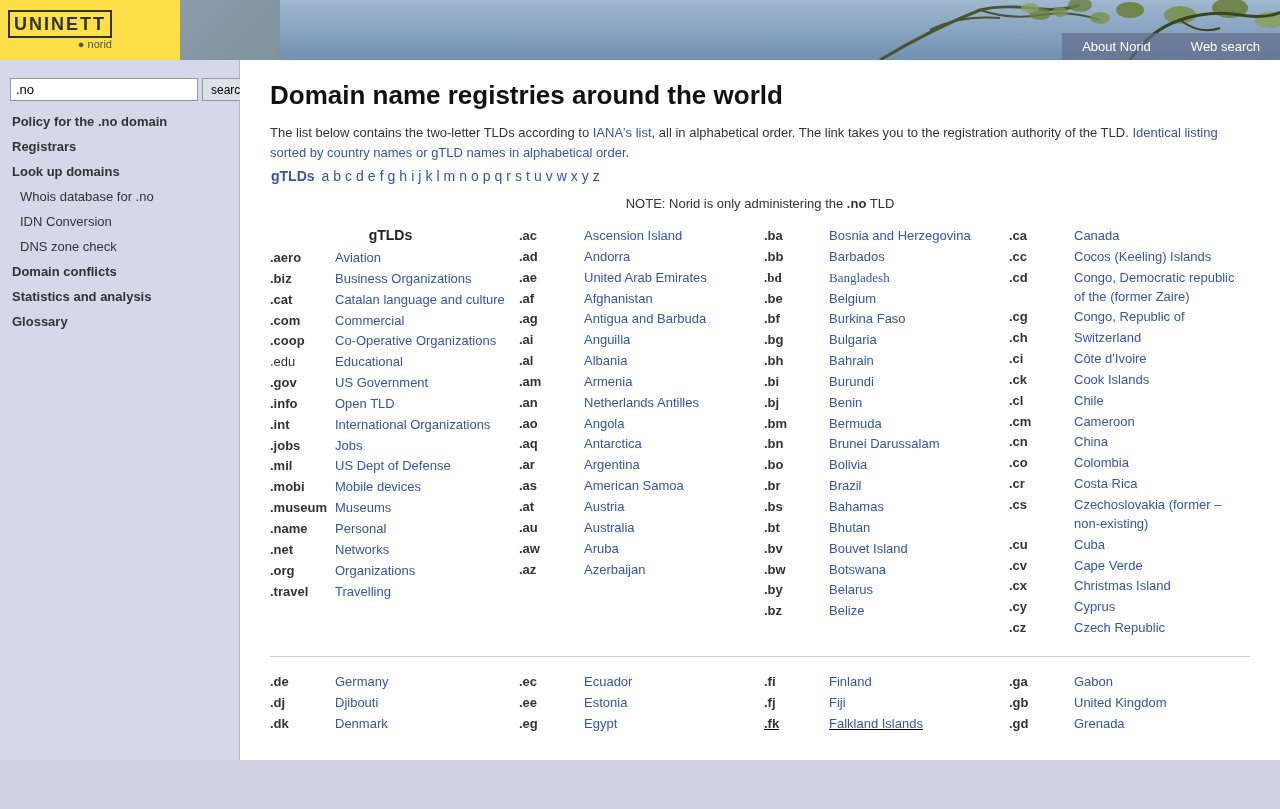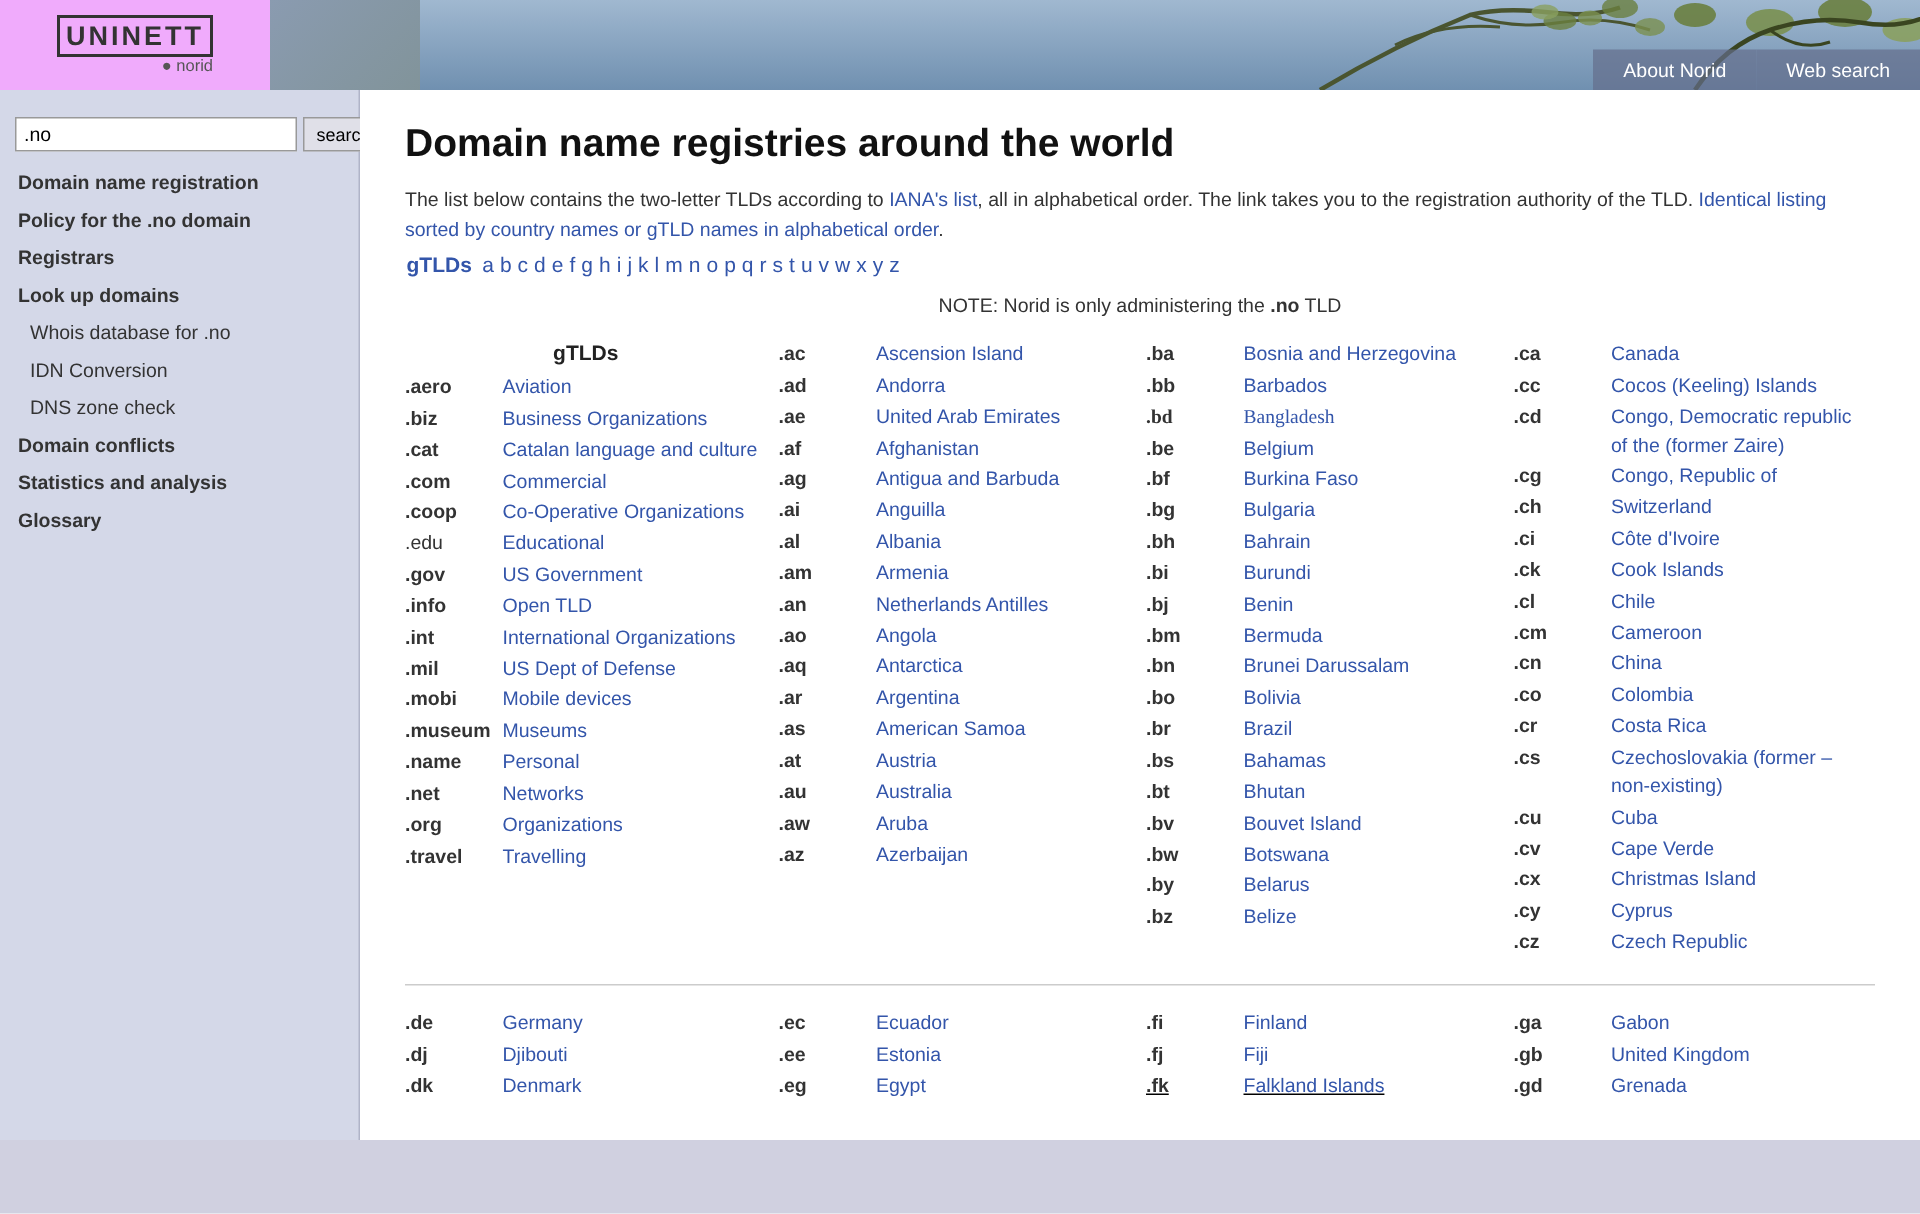--- a/index.html
+++ b/index.html
@@ -9,24 +9,23 @@
     #header {
       background: #7080a0;
       height: 60px;
       display: flex;
       align-items: stretch;
       position: relative;
       overflow: hidden;
     }
     #logo-area {
       width: 180px;
-      background: #f0abfc;
+      background: #fde047;
       display: flex;
       align-items: center;
-      justify-content: center;
       padding: 8px;
     }
     #logo-text {
       font-size: 22px;
       font-weight: bold;
       letter-spacing: 1px;
       color: #333;
       font-family: Georgia, serif;
     }
     #logo-sub {
@@ -213,21 +212,20 @@
 </div>
 
 <div id="layout">
 
   <div id="sidebar">
     <div id="search-area">
       <input id="search-input" type="text" style="flex: 1 1 0%; padding: 3px 5px; border: 1px solid rgb(153, 153, 153); font-size: 13px;" value=".no">
       <button id="search-btn" style="padding:3px 8px;font-size:12px;background:#e0e0e8;border:1px solid #999;cursor:pointer;">search</button>
     </div>
 
-    <a class="sidebar-link" style="font-weight:bold;">Domain name registration</a>
     <a class="sidebar-link" style="font-weight:bold;">Policy for the .no domain</a>
     <a class="sidebar-link" style="font-weight:bold;">Registrars</a>
     <a class="sidebar-link" style="font-weight:bold;">Look up domains</a>
     <a class="sidebar-link sidebar-sub">Whois database for .no</a>
     <a class="sidebar-link sidebar-sub">IDN Conversion</a>
     <a class="sidebar-link sidebar-sub">DNS zone check</a>
     <a class="sidebar-link" style="font-weight:bold;">Domain conflicts</a>
     <a class="sidebar-link" style="font-weight:bold;">Statistics and analysis</a>
     <a class="sidebar-link" style="font-weight:bold;">Glossary</a>
   </div>
@@ -283,20 +281,24 @@
             </div>
             <div class="tld-row" style="display: flex; align-items: flex-start; margin-bottom: 2px; line-height: 1.45;">
               <span style="font-weight: bold; color: rgb(51, 51, 51); min-width: 65px; flex-shrink: 0; font-size: 13px;">.info</span>
               <a href="#" style="color: rgb(51, 85, 170); text-decoration: none; font-size: 13px;">Open TLD</a>
             </div>
             <div class="tld-row" style="display: flex; align-items: flex-start; margin-bottom: 2px; line-height: 1.45;">
               <span style="font-weight: bold; color: rgb(51, 51, 51); min-width: 65px; flex-shrink: 0; font-size: 13px;">.int</span>
               <a href="#" style="color: rgb(51, 85, 170); text-decoration: none; font-size: 13px;">International Organizations</a>
             </div>
             <div class="tld-row" style="display: flex; align-items: flex-start; margin-bottom: 2px; line-height: 1.45;">
+              <span style="font-weight: bold; color: rgb(51, 51, 51); min-width: 65px; flex-shrink: 0; font-size: 13px;">.jobs</span>
+              <a href="#" style="color: rgb(51, 85, 170); text-decoration: none; font-size: 13px;">Jobs</a>
+            </div>
+            <div class="tld-row" style="display: flex; align-items: flex-start; margin-bottom: 2px; line-height: 1.45;">
               <span style="font-weight: bold; color: rgb(51, 51, 51); min-width: 65px; flex-shrink: 0; font-size: 13px;">.mil</span>
               <a href="#" style="color: rgb(51, 85, 170); text-decoration: none; font-size: 13px;">US Dept of Defense</a>
             </div>
             <div class="tld-row" style="display: flex; align-items: flex-start; margin-bottom: 2px; line-height: 1.45;">
               <span style="font-weight: bold; color: rgb(51, 51, 51); min-width: 65px; flex-shrink: 0; font-size: 13px;">.mobi</span>
               <a href="#" style="color: rgb(51, 85, 170); text-decoration: none; font-size: 13px;">Mobile devices</a>
             </div>
             <div class="tld-row" style="display: flex; align-items: flex-start; margin-bottom: 2px; line-height: 1.45;">
               <span style="font-weight: bold; color: rgb(51, 51, 51); min-width: 65px; flex-shrink: 0; font-size: 13px;">.museum</span>
               <a href="#" style="color: rgb(51, 85, 170); text-decoration: none; font-size: 13px;">Museums</a>

